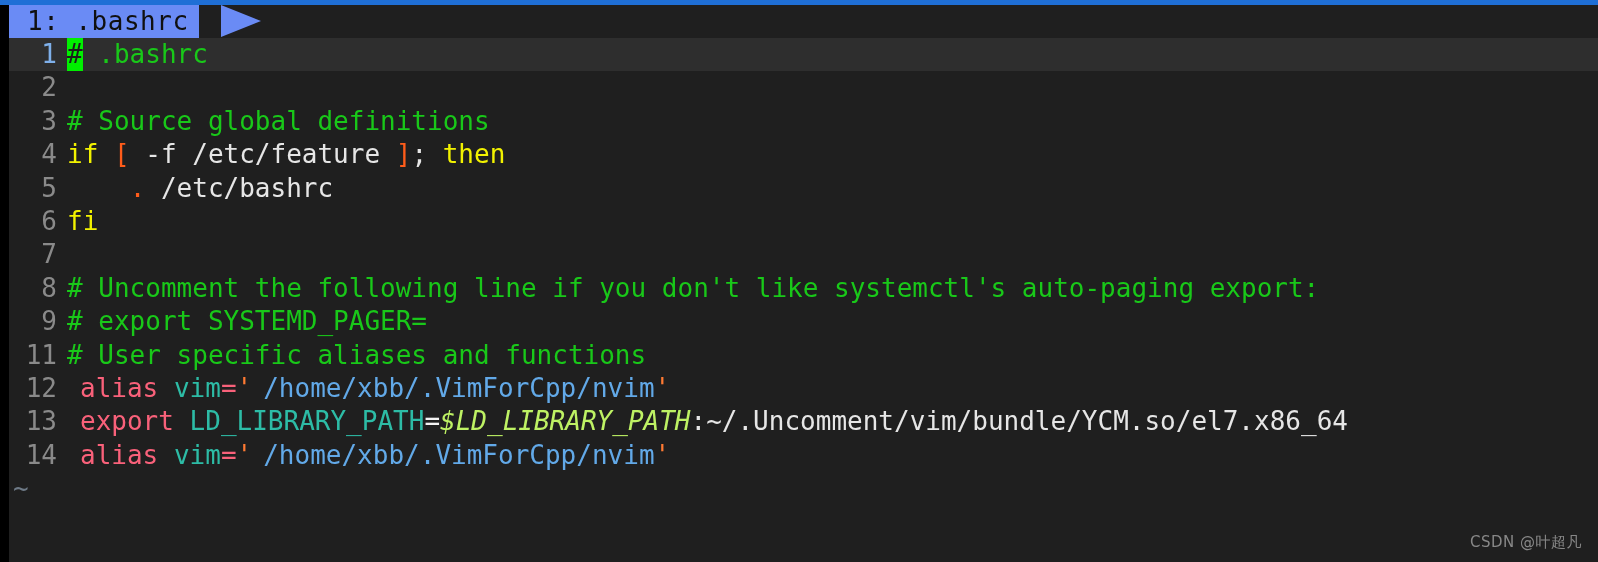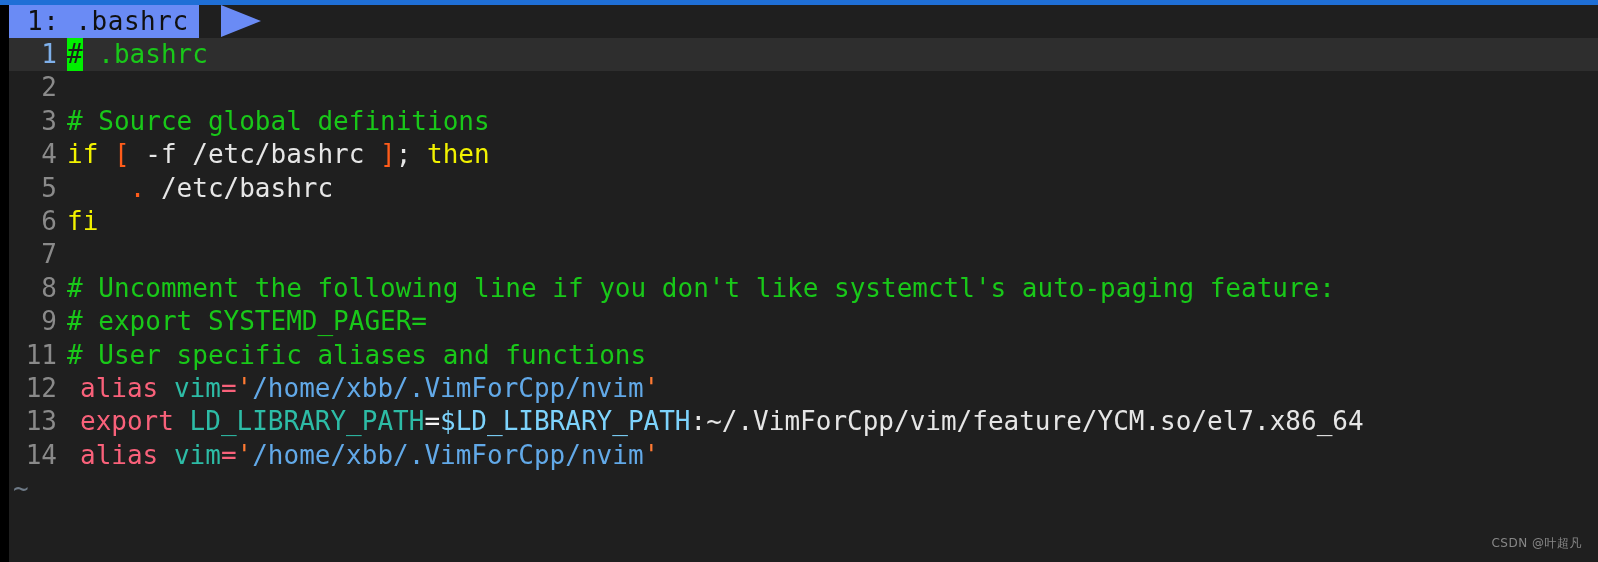--- a/index.html
+++ b/index.html
@@ -121,22 +121,22 @@
   
   .t-comment  { color: #19c819; }
   .t-keyword  { color: #f2f200; }
   .t-plain    { color: #e6e6e6; }
   .t-bracket  { color: #ff5c1a; }
   .t-alias    { color: #f9617a; margin-left: 13px; }
   .t-var      { color: #2dbca6; }
   .t-eq       { color: #f2f2f2; }
   .t-eqpink   { color: #f9617a; }
   .t-quote    { color: #ff7a33; }
-  .t-string   { color: #62a9e8; }
-  .t-expand   { color: #7dd3fc; }
+  .t-string   { color: #62a9e8; margin-left: 11px; }
+  .t-expand   { color: #bef264; font-style: italic; }
 
   
   .cursor-block {
     background: #00f000;
     color: #1d1d1d;
     display: inline-block;
   }
 
   
   .tilde-row {
@@ -153,21 +153,21 @@
     font-size: 26px;
     font-family: "DejaVu Sans Mono", monospace;
   }
 
   
   #watermark {
     position: absolute;
     right: 16px;
     bottom: 10px;
     color: #9a9a9a;
-    font-size: 12px;
+    font-size: 15px;
     font-family: "DejaVu Sans", sans-serif;
     letter-spacing: 0.5px;
     opacity: 0.85;
   }
 </style>
 </head>
 <body>
 
 <div id="vim-window">
 
@@ -179,29 +179,29 @@
       <span class="tab-label">1: .bashrc</span>
     </div>
     <div class="tab-arrow"></div>
   </div>
 
   <div id="editor">
     <div id="code-lines">
         <div class="code-line cursorline"><span class="lnum">1</span><span class="ltext"><span class="cursor-block">#</span><span class="t-comment"> .bashrc</span></span></div>
         <div class="code-line"><span class="lnum">2</span><span class="ltext"></span></div>
         <div class="code-line"><span class="lnum">3</span><span class="ltext"><span class="t-comment"># Source global definitions</span></span></div>
-        <div class="code-line"><span class="lnum">4</span><span class="ltext"><span class="t-keyword">if </span><span class="t-bracket">[</span><span class="t-plain"> -f /etc/bashrc </span><span class="t-bracket">]</span><span class="t-plain">; </span><span class="t-keyword">then</span></span></div>
+        <div class="code-line"><span class="lnum">4</span><span class="ltext"><span class="t-keyword">if </span><span class="t-bracket">[</span><span class="t-plain"> -f /etc/feature </span><span class="t-bracket">]</span><span class="t-plain">; </span><span class="t-keyword">then</span></span></div>
         <div class="code-line"><span class="lnum">5</span><span class="ltext"><span class="t-plain">    </span><span class="t-bracket">.</span><span class="t-plain"> /etc/bashrc</span></span></div>
         <div class="code-line"><span class="lnum">6</span><span class="ltext"><span class="t-keyword">fi</span></span></div>
         <div class="code-line"><span class="lnum">7</span><span class="ltext"></span></div>
-        <div class="code-line"><span class="lnum">8</span><span class="ltext"><span class="t-comment"># Uncomment the following line if you don't like systemctl's auto-paging feature:</span></span></div>
+        <div class="code-line"><span class="lnum">8</span><span class="ltext"><span class="t-comment"># Uncomment the following line if you don't like systemctl's auto-paging export:</span></span></div>
         <div class="code-line"><span class="lnum">9</span><span class="ltext"><span class="t-comment"># export SYSTEMD_PAGER=</span></span></div>
         <div class="code-line"><span class="lnum">11</span><span class="ltext"><span class="t-comment"># User specific aliases and functions</span></span></div>
         <div class="code-line"><span class="lnum">12</span><span class="ltext"><span class="t-alias">alias </span><span class="t-var">vim</span><span class="t-eqpink">=</span><span class="t-quote">'</span><span class="t-string">/home/xbb/.VimForCpp/nvim</span><span class="t-quote">'</span></span></div>
-        <div class="code-line"><span class="lnum">13</span><span class="ltext"><span class="t-alias">export </span><span class="t-var">LD_LIBRARY_PATH</span><span class="t-eq">=</span><span class="t-expand">$LD_LIBRARY_PATH</span><span class="t-plain">:~/.VimForCpp/vim/feature/YCM.so/el7.x86_64</span></span></div>
+        <div class="code-line"><span class="lnum">13</span><span class="ltext"><span class="t-alias">export </span><span class="t-var">LD_LIBRARY_PATH</span><span class="t-eq">=</span><span class="t-expand">$LD_LIBRARY_PATH</span><span class="t-plain">:~/.Uncomment/vim/bundle/YCM.so/el7.x86_64</span></span></div>
         <div class="code-line"><span class="lnum">14</span><span class="ltext"><span class="t-alias">alias </span><span class="t-var">vim</span><span class="t-eqpink">=</span><span class="t-quote">'</span><span class="t-string">/home/xbb/.VimForCpp/nvim</span><span class="t-quote">'</span></span></div>
       </div>
     <div class="tilde-row">
       <span class="tilde">~</span>
     </div>
   </div>
 
   <div id="watermark">CSDN @叶超凡</div>
 
 </div>

